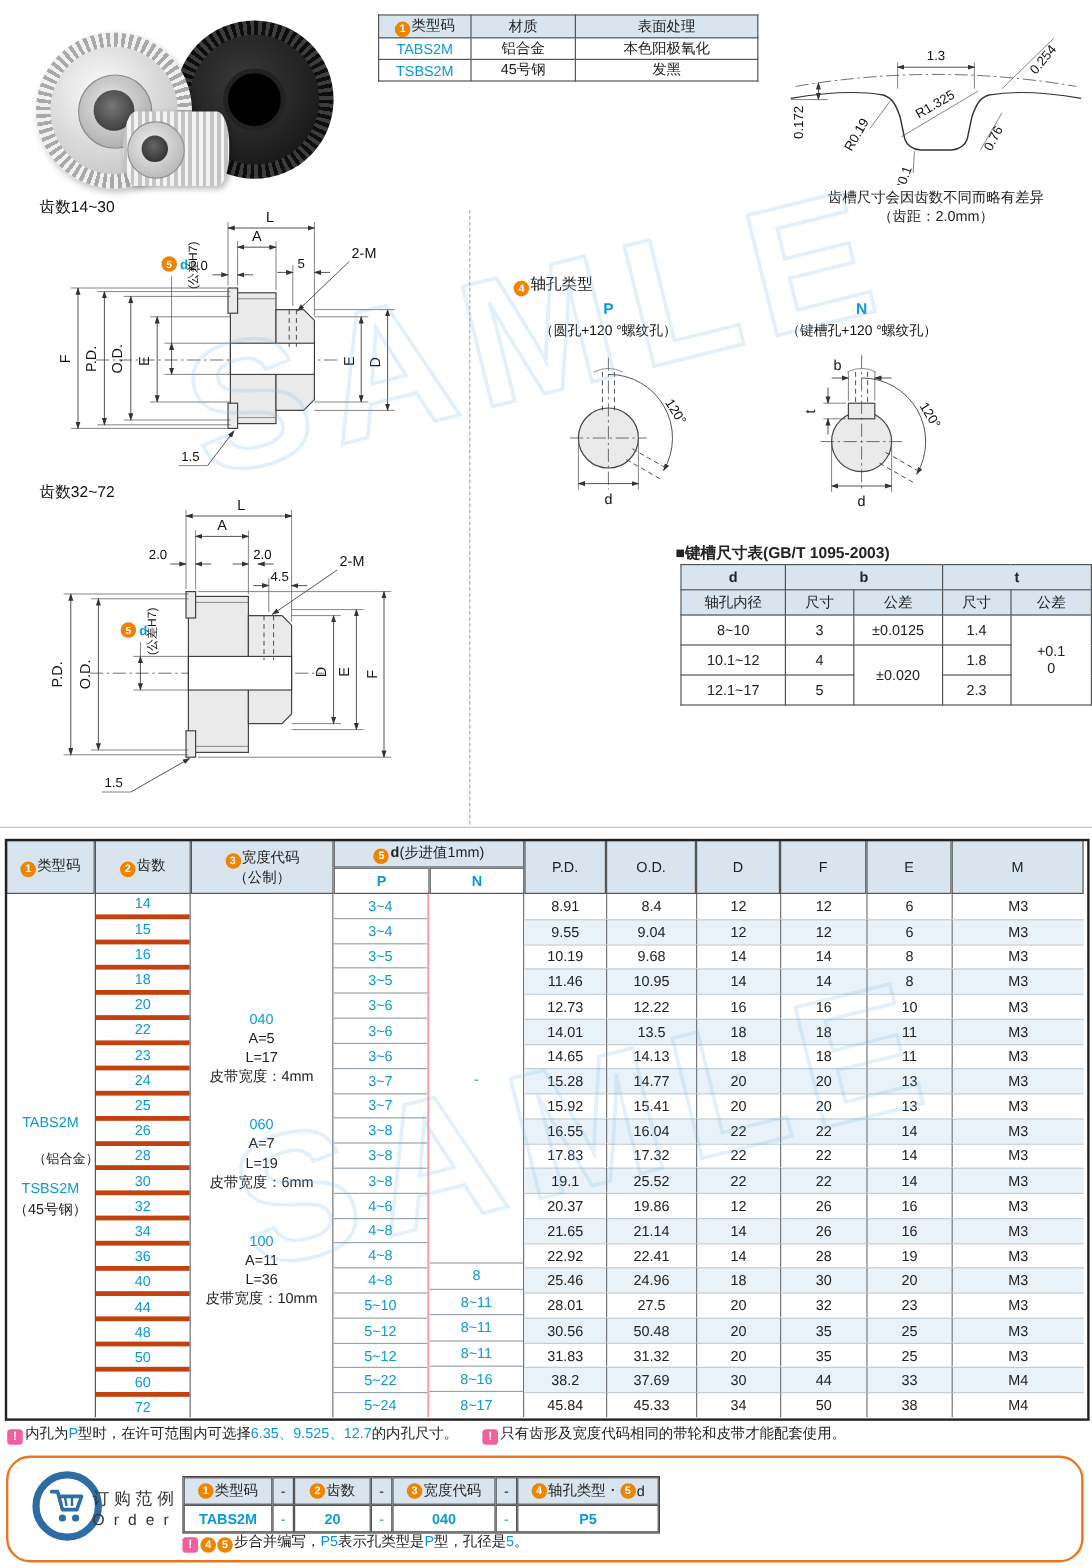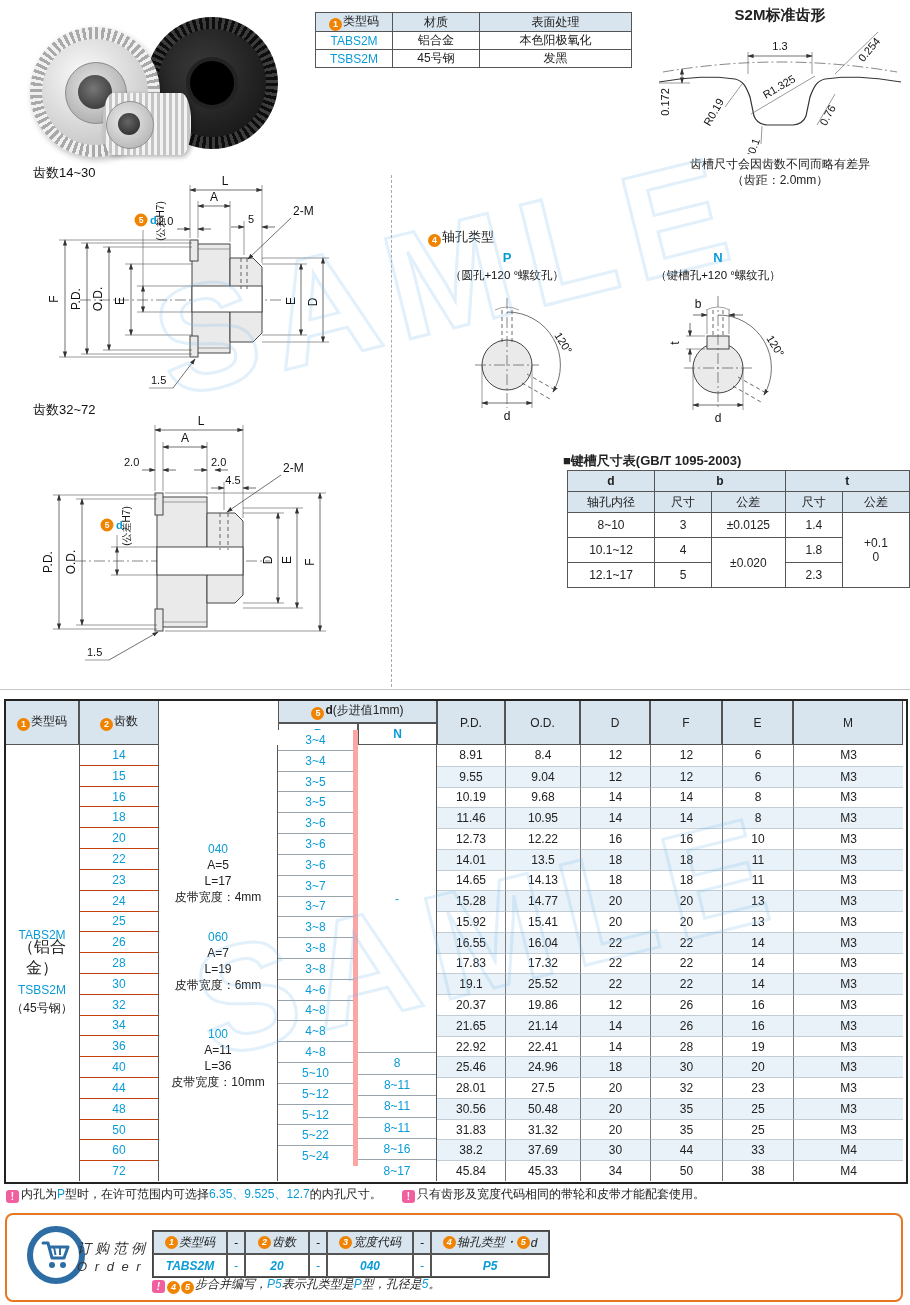--- a/index.html
+++ b/index.html
@@ -30,31 +30,31 @@
   .dash{stroke:#444;stroke-width:.8;stroke-dasharray:4 3;fill:none;}
   .lbl{font-size:11px;fill:#111;}
   .lblb{font-size:12px;fill:#111;}
   
   #spec{position:absolute;left:5px;top:700px;width:900px;height:481px;z-index:1;}
   #spec .frame{position:absolute;left:-1px;top:-1px;width:900px;height:481px;border:2px solid #222;pointer-events:none;}
   .hbox{position:absolute;background:#d9e5ee;border:1px solid #555;box-sizing:border-box;
         display:flex;align-items:center;justify-content:center;font-size:12px;text-align:center;flex-direction:column;line-height:14px;}
   .colflex{position:absolute;display:flex;flex-direction:column;box-sizing:border-box;background:#fff;}
   .cell{flex:1;display:flex;align-items:center;justify-content:center;font-size:12px;}
-  .bt{border-top:1px solid #c2410c;}
+  .bt{border-top:4px solid #c2410c;}
   .btl{border-top:1px solid #9aa4ad;}
   #grid-right{position:absolute;display:grid;grid-template-columns:68px 75px 70px 72px 71px auto;
               grid-auto-rows:minmax(0,1fr);box-sizing:border-box;background:#fff;}
   .rcell{display:flex;align-items:center;justify-content:center;font-size:12px;color:#222;}
   .rbt{border-top:1px solid #c2cdd6;}
   .rbl{border-left:1px solid #777;}
   .stripe{background:#e9f2f9;}
   .wblock{position:absolute;width:100%;text-align:center;font-size:12px;line-height:16px;}
   
-  #orderbox{position:absolute;left:5px;top:1213px;width:894px;height:85px;border:2px solid #e87722;border-radius:8px;background:#fff;font-style:italic;}
+  #orderbox{position:absolute;left:5px;top:1213px;width:894px;height:85px;border:2px solid #e87722;border-radius:20px;background:#fff;}
   #ordertable{position:absolute;left:145px;top:15px;display:grid;grid-template-columns:74px 18px 64px 18px 86px 18px 118px;border:1px solid #444;}
   #ordertable .oc{border:1px solid #555;height:21px;display:flex;align-items:center;justify-content:center;font-size:12px;}
   .notesline{position:absolute;font-size:12px;white-space:nowrap;z-index:2;}
   .svgtitle{font-size:13px;fill:#111;}
 </style>
 </head>
 <body>
 
 <div id="page">
 
@@ -96,21 +96,20 @@
       <td>本色阳极氧化</td>
     </tr>
     <tr>
       <td class="cyan" style="height:17px;">TSBS2M</td>
       <td>45号钢</td>
       <td>发黑</td>
     </tr>
   </tbody>
     </table>
 
-  <div class="abs" style="left:650px;top:6px;width:260px;text-align:center;font-size:15px;font-weight:bold;z-index:1;">S2M标准齿形</div>
   <svg class="abs" style="left:655px;top:22px;z-index:1;" width="250" height="132" viewBox="0 0 250 132">
     <path class="cl" d="M8,50 Q125,30 242,50"></path>
     <path class="thin" style="stroke:#333;stroke-width:1" d="M4,60 Q50,52 80,57"></path>
     <path class="thin" style="stroke:#333;stroke-width:1" d="M170,57 Q200,52 246,60"></path>
     <path d="M80,57 C88,59 91,64 95,75 L99,94 Q102,102 112,103 L138,103 Q148,102 151,94 L155,75 C159,64 162,59 170,57" fill="none" stroke="#333" stroke-width="1.2"></path>
     <line class="ext" x1="93" y1="52" x2="93" y2="30"></line>
     <line class="ext" x1="157" y1="52" x2="157" y2="30"></line>
     <line class="dim" x1="93" y1="34" x2="157" y2="34" marker-start="url(#ar)" marker-end="url(#ar)"></line>
     <text class="lbl" x="125" y="28" text-anchor="middle">1.3</text>
     <line class="ext" x1="180" y1="52" x2="223" y2="10"></line>
@@ -380,35 +379,39 @@
     </table>
 
   <div id="spec">
 
     <div class="hbox" style="left:0;top:0;width:74px;height:45px;">
       <div><span class="badge">1</span><span>类型码</span></div>
     </div>
     <div class="hbox" style="left:74px;top:0;width:80px;height:45px;">
       <div><span class="badge">2</span><span>齿数</span></div>
     </div>
+    <div class="hbox" style="left:154px;top:0;width:119px;height:45px;">
+      <div><span class="badge">3</span><span>宽度代码</span></div>
+      <div>（公制）</div>
+    </div>
     <div class="hbox" style="left:273px;top:0;width:159px;height:23px;">
       <div><span class="badge">5</span><b>d</b><span>(步进值1mm)</span></div>
     </div>
     <div class="hbox" style="left:273px;top:23px;width:80px;height:22px;background:#fff;color:#0a9bd7;font-weight:bold;">P</div>
     <div class="hbox" style="left:353px;top:23px;width:79px;height:22px;background:#fff;color:#0a9bd7;font-weight:bold;">N</div>
     <div class="hbox" style="left:432px;top:0;width:68px;height:45px;">P.D.</div>
     <div class="hbox" style="left:500px;top:0;width:75px;height:45px;">O.D.</div>
     <div class="hbox" style="left:575px;top:0;width:70px;height:45px;">D</div>
     <div class="hbox" style="left:645px;top:0;width:72px;height:45px;">F</div>
     <div class="hbox" style="left:717px;top:0;width:71px;height:45px;">E</div>
     <div class="hbox" style="left:788px;top:0;width:110px;height:45px;">M</div>
 
     <div class="colflex" style="left:0;top:45px;width:74px;height:436px;">
       <div style="position:absolute;width:100%;text-align:center;top:183px;font-size:12px;" class="cyan">TABS2M</div>
-      <div style="position:absolute;width:100%;text-align:center;top:192px;font-size:16px;">（铝合金）</div>
+      <div style="position:absolute;width:100%;text-align:center;top:213px;font-size:11px;margin-left:13px;">（铝合金）</div>
       <div style="position:absolute;width:100%;text-align:center;top:238px;font-size:12px;" class="cyan">TSBS2M</div>
       <div style="position:absolute;width:100%;text-align:center;top:255px;font-size:12px;">（45号钢）</div>
     </div>
     <div id="col-teeth" class="colflex" style="left:74px;top:45px;width:80px;height:436px;border-left:1px solid #555;border-right:1px solid #555;">
         <div class="cell cyan">14</div>
         <div class="cell cyan bt">15</div>
         <div class="cell cyan bt">16</div>
         <div class="cell cyan bt">18</div>
         <div class="cell cyan bt">20</div>
         <div class="cell cyan bt">22</div>
@@ -441,21 +444,21 @@
         <div>L=19</div>
         <div>皮带宽度：6mm</div>
       </div>
       <div class="wblock" style="top:281px;">
         <div class="cyan">100</div>
         <div>A=11</div>
         <div>L=36</div>
         <div>皮带宽度：10mm</div>
       </div>
     </div>
-    <div id="col-p" class="colflex" style="left:273px;top:30px;width:80px;height:436px;border-right:5px solid #fca5a5;">
+    <div id="col-p" class="colflex" style="left:273px;top:45px;width:80px;height:436px;border-right:2px solid #fca5a5;">
         <div class="cell cyan">3~4</div>
         <div class="cell cyan btl">3~4</div>
         <div class="cell cyan btl">3~5</div>
         <div class="cell cyan btl">3~5</div>
         <div class="cell cyan btl">3~6</div>
         <div class="cell cyan btl">3~6</div>
         <div class="cell cyan btl">3~6</div>
         <div class="cell cyan btl">3~7</div>
         <div class="cell cyan btl">3~7</div>
         <div class="cell cyan btl">3~8</div>

